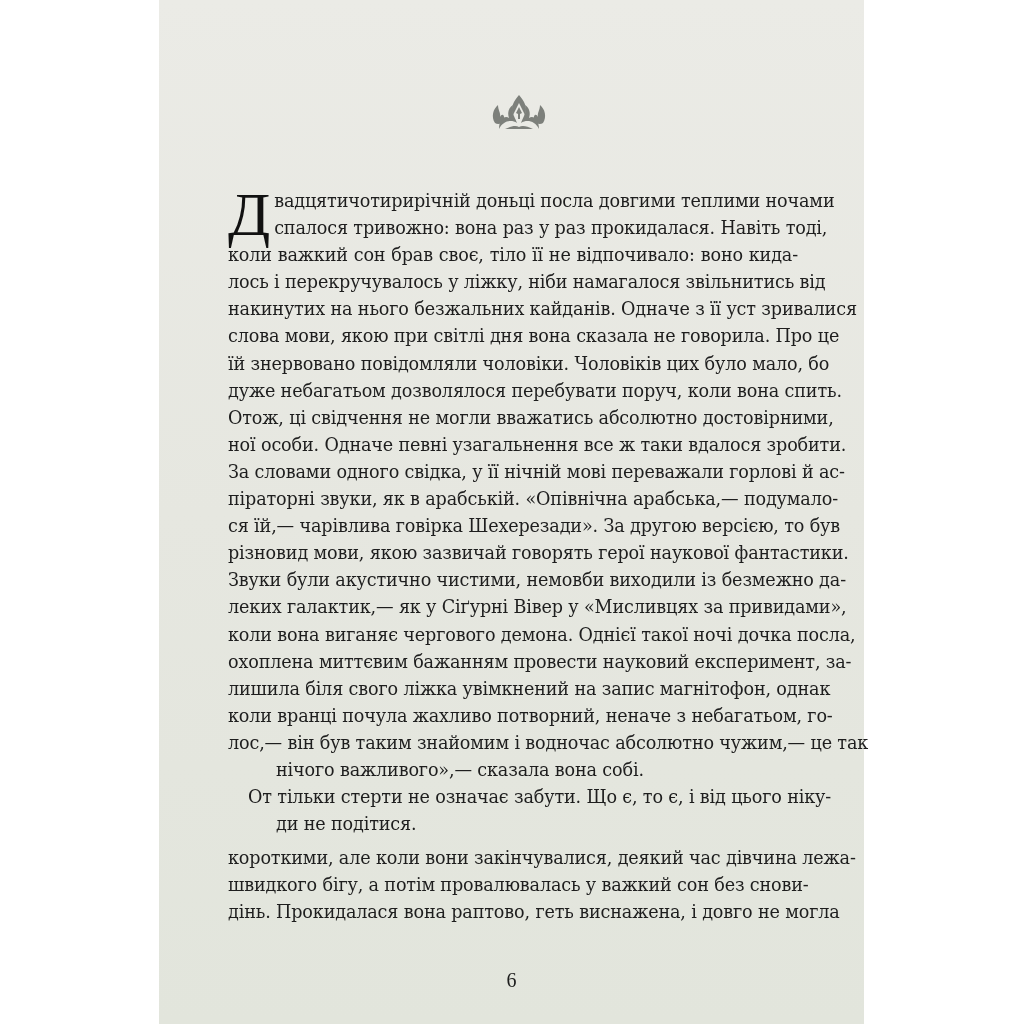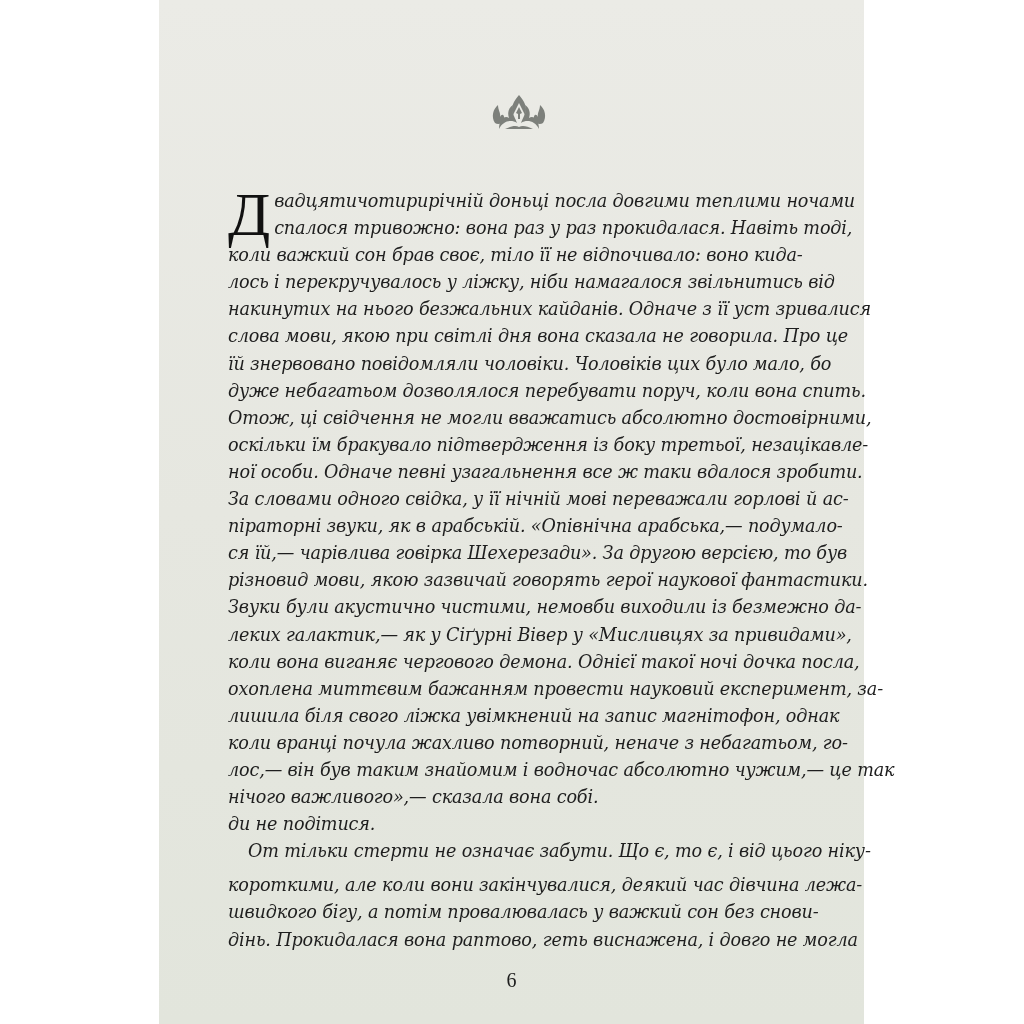--- a/index.html
+++ b/index.html
@@ -44,24 +44,24 @@
     }
     .para.gap {
       margin-top: 7px;
     }
     .line {
       display: block;
       text-align: justify;
       text-align-last: justify;
       white-space: nowrap;
       height: 27.1px;
-      font-style: italic;
     }
     .line.last {
       text-align-last: left;
+      margin-left: 48px;
     }
     .dropcap {
       float: left;
       font-family: "Liberation Serif", "DejaVu Serif", serif;
       font-size: 62px;
       line-height: 50px;
       height: 50px;
       margin-right: 4px;
       margin-top: 1px;
       color: #111;
@@ -105,38 +105,37 @@
       <span class="dropcap">Д</span>
       <span class="line">вадцятичотирирічній доньці посла довгими теплими ночами</span>
       <span class="line">спалося тривожно: вона раз у раз прокидалася. Навіть тоді,</span>
       <span class="line">коли важкий сон брав своє, тіло її не відпочивало: воно кида-</span>
       <span class="line">лось і перекручувалось у ліжку, ніби намагалося звільнитись від</span>
       <span class="line">накинутих на нього безжальних кайданів. Одначе з її уст зривалися</span>
       <span class="line">слова мови, якою при світлі дня вона сказала не говорила. Про це</span>
       <span class="line">їй знервовано повідомляли чоловіки. Чоловіків цих було мало, бо</span>
       <span class="line">дуже небагатьом дозволялося перебувати поруч, коли вона спить.</span>
       <span class="line">Отож, ці свідчення не могли вважатись абсолютно достовірними,</span>
-      <span class="line">оскільки їм бракувало підтвердження із боку третьої, незацікавле-</span>
       <span class="line">ної особи. Одначе певні узагальнення все ж таки вдалося зробити.</span>
       <span class="line">За словами одного свідка, у її нічній мові переважали горлові й ас-</span>
       <span class="line">піраторні звуки, як в арабській. «Опівнічна арабська,— подумало-</span>
       <span class="line">ся їй,— чарівлива говірка Шехерезади». За другою версією, то був</span>
       <span class="line">різновид мови, якою зазвичай говорять герої наукової фантастики.</span>
       <span class="line">Звуки були акустично чистими, немовби виходили із безмежно да-</span>
       <span class="line">леких галактик,— як у Сіґурні Вівер у «Мисливцях за привидами»,</span>
       <span class="line">коли вона виганяє чергового демона. Однієї такої ночі дочка посла,</span>
       <span class="line">охоплена миттєвим бажанням провести науковий експеримент, за-</span>
       <span class="line">лишила біля свого ліжка увімкнений на запис магнітофон, однак</span>
       <span class="line">коли вранці почула жахливо потворний, неначе з небагатьом, го-</span>
       <span class="line">лос,— він був таким знайомим і водночас абсолютно чужим,— це так</span>
       <span class="line last">нічого важливого»,— сказала вона собі.</span>
     </div>
     <div class="para">
+      <span class="line" style="padding-left:20px">От тільки стерти не означає забути. Що є, то є, і від цього ніку-</span>
       <span class="line last">ди не подітися.</span>
-      <span class="line" style="padding-left:20px">От тільки стерти не означає забути. Що є, то є, і від цього ніку-</span>
     </div>
     <div class="para gap">
       <span class="line">короткими, але коли вони закінчувалися, деякий час дівчина лежа-</span>
       <span class="line">швидкого бігу, а потім провалювалась у важкий сон без снови-</span>
       <span class="line">дінь. Прокидалася вона раптово, геть виснажена, і довго не могла</span>
 
     </div>
   </div>
 
   <div class="page-number">6</div>

